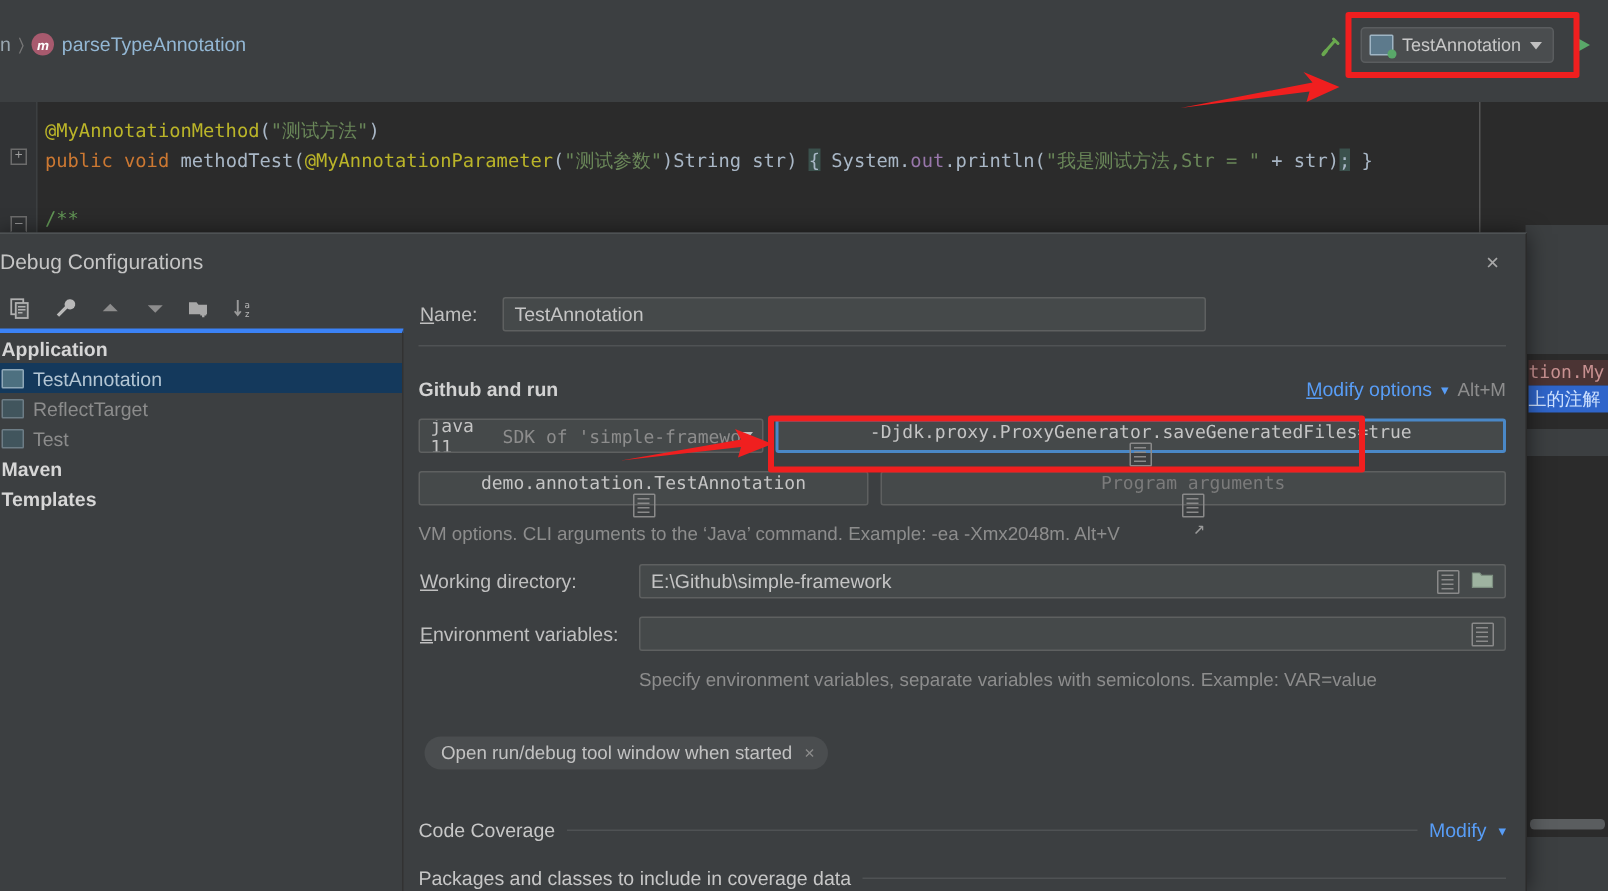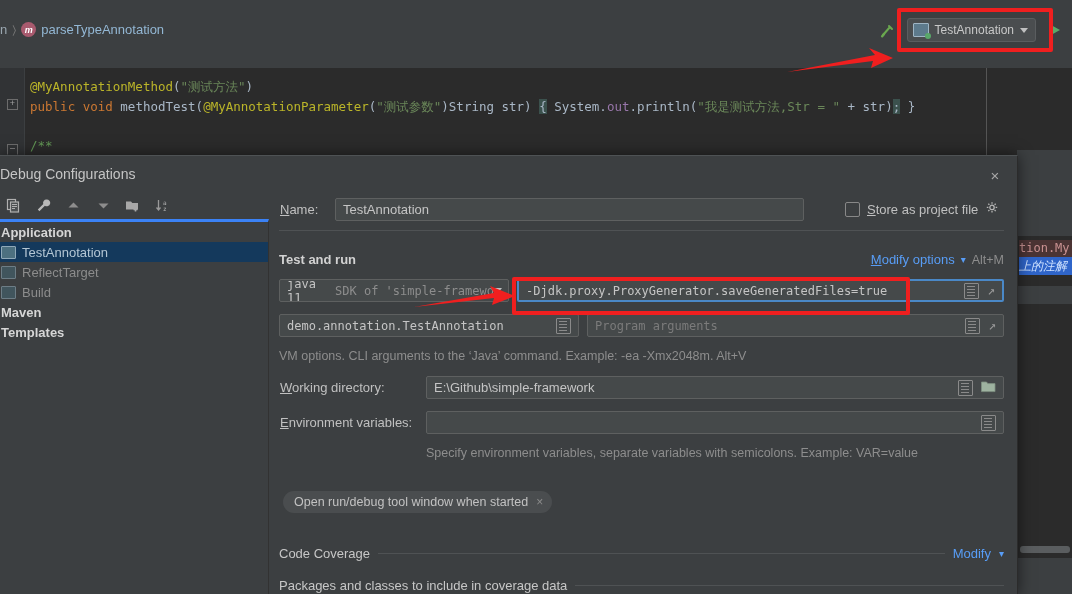--- a/index.html
+++ b/index.html
@@ -144,21 +144,20 @@
     background: #4b3434;
     color: #c89191; font-size: 12px;
     font-family: "DejaVu Sans Mono", monospace;
     white-space: nowrap; overflow: hidden;
     line-height: 17px;
   }
   .bg-popup-line2 {
     position: absolute; left: 1019px; top: 257px; width: 53px; height: 18px;
     background: #2f65ca;
     color: #cfe2ff; font-size: 12px;
-    font-style: italic;
     white-space: nowrap; overflow: hidden;
     line-height: 18px;
   }
   .bg-strip {
     position: absolute; left: 1017px; top: 286px; width: 55px; height: 18px;
     background: #3c3f41;
   }
   .bg-strip2 {
     position: absolute; left: 1017px; top: 150px; width: 55px; height: 86px;
     background: #3c3f41;
@@ -250,20 +249,21 @@
     border-radius: 2px;
     color: #c5c5c5;
     font-size: 13px;
     display: flex; align-items: center;
     padding: 0 7px;
     box-sizing: border-box;
   }
   .textfield.mono {
     font-family: "DejaVu Sans Mono", monospace;
     font-size: 12px;
+    flex-direction: column;
   }
   .textfield.focused {
     border: 2px solid #4a88c7;
     background: #45494a;
   }
   .placeholder { color: #7b7b7b; }
   .chk {
     width: 13px; height: 13px;
     border: 1px solid #888;
     border-radius: 2px;
@@ -444,50 +444,38 @@
     <div class="cfg-item selected">
       <span class="app-icon"></span>
       <span class="label">TestAnnotation</span>
     </div>
     <div class="cfg-item dim">
       <span class="app-icon"></span>
       <span class="label">ReflectTarget</span>
     </div>
     <div class="cfg-item dim">
       <span class="app-icon"></span>
-      <span class="label">Build</span>
+      <span class="label">Test</span>
     </div>
     <div class="grp-hdr">Maven</div>
     <div class="grp-hdr">Templates</div>
   </div>
 
   <div class="right-pane">
 
     <div class="fld-label row" style="left:11px; top:16px;">
       <u>N</u><span>ame:</span>
     </div>
     <div class="textfield row" style="left:66px; top:12px; width:469px; height:23px;">
       <span>TestAnnotation</span>
     </div>
-    <div class="row" style="left:576px; top:15px; display:flex; align-items:center; gap:7px;">
-      <span class="chk"></span>
-      <span class="fld-label">
-        <u>S</u><span>tore as project file</span>
-      </span>
-      <span>
-        <svg width="14" height="14" viewBox="0 0 14 14">
-          <circle cx="7" cy="6.4" r="2.2" fill="none" stroke="#b5b5b5" stroke-width="1.3"></circle>
-          <path d="M7 1.2v1.6M7 10v1.6M1.8 6.4h1.6M10.6 6.4h1.6M3.3 2.7l1.1 1.1M9.6 9l1.1 1.1M10.7 2.7L9.6 3.8M4.4 9L3.3 10.1" stroke="#b5b5b5" stroke-width="1.3"></path>
-        </svg>
-      </span>
-    </div>
 
     <div class="sep-line row" style="left:10px; top:44px; width:725px;"></div>
 
-    <div class="sec-title row" style="left:10px; top:66px;">Test and run</div>
+    <div class="sec-title row" style="left:10px; top:66px;">Github and run</div>
     <div class="row" style="right:13px; top:66px; display:flex; align-items:center; gap:6px;">
       <span class="link">
         <u>M</u><span>odify options</span>
       </span>
       <span style="color:#589df6; font-size:10px;">▾</span>
       <span class="hint">Alt+M</span>
     </div>
 
     <div class="sdk-combo row" style="left:10px; top:93px; width:230px; height:23px;">
       <span class="sdk-main">java 11</span>

